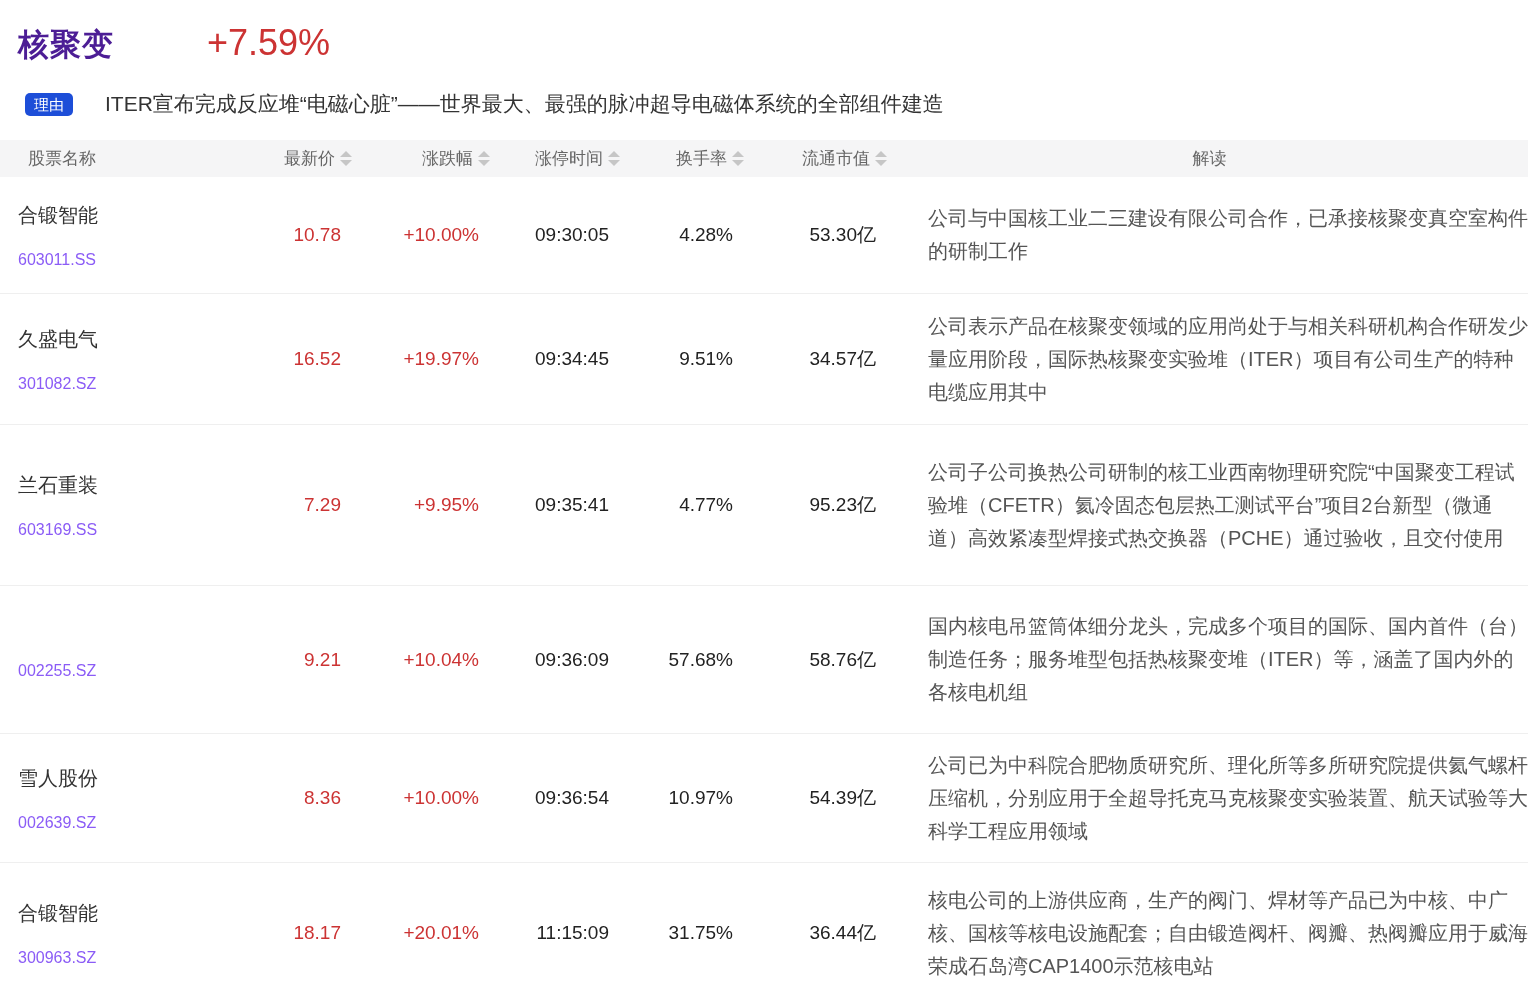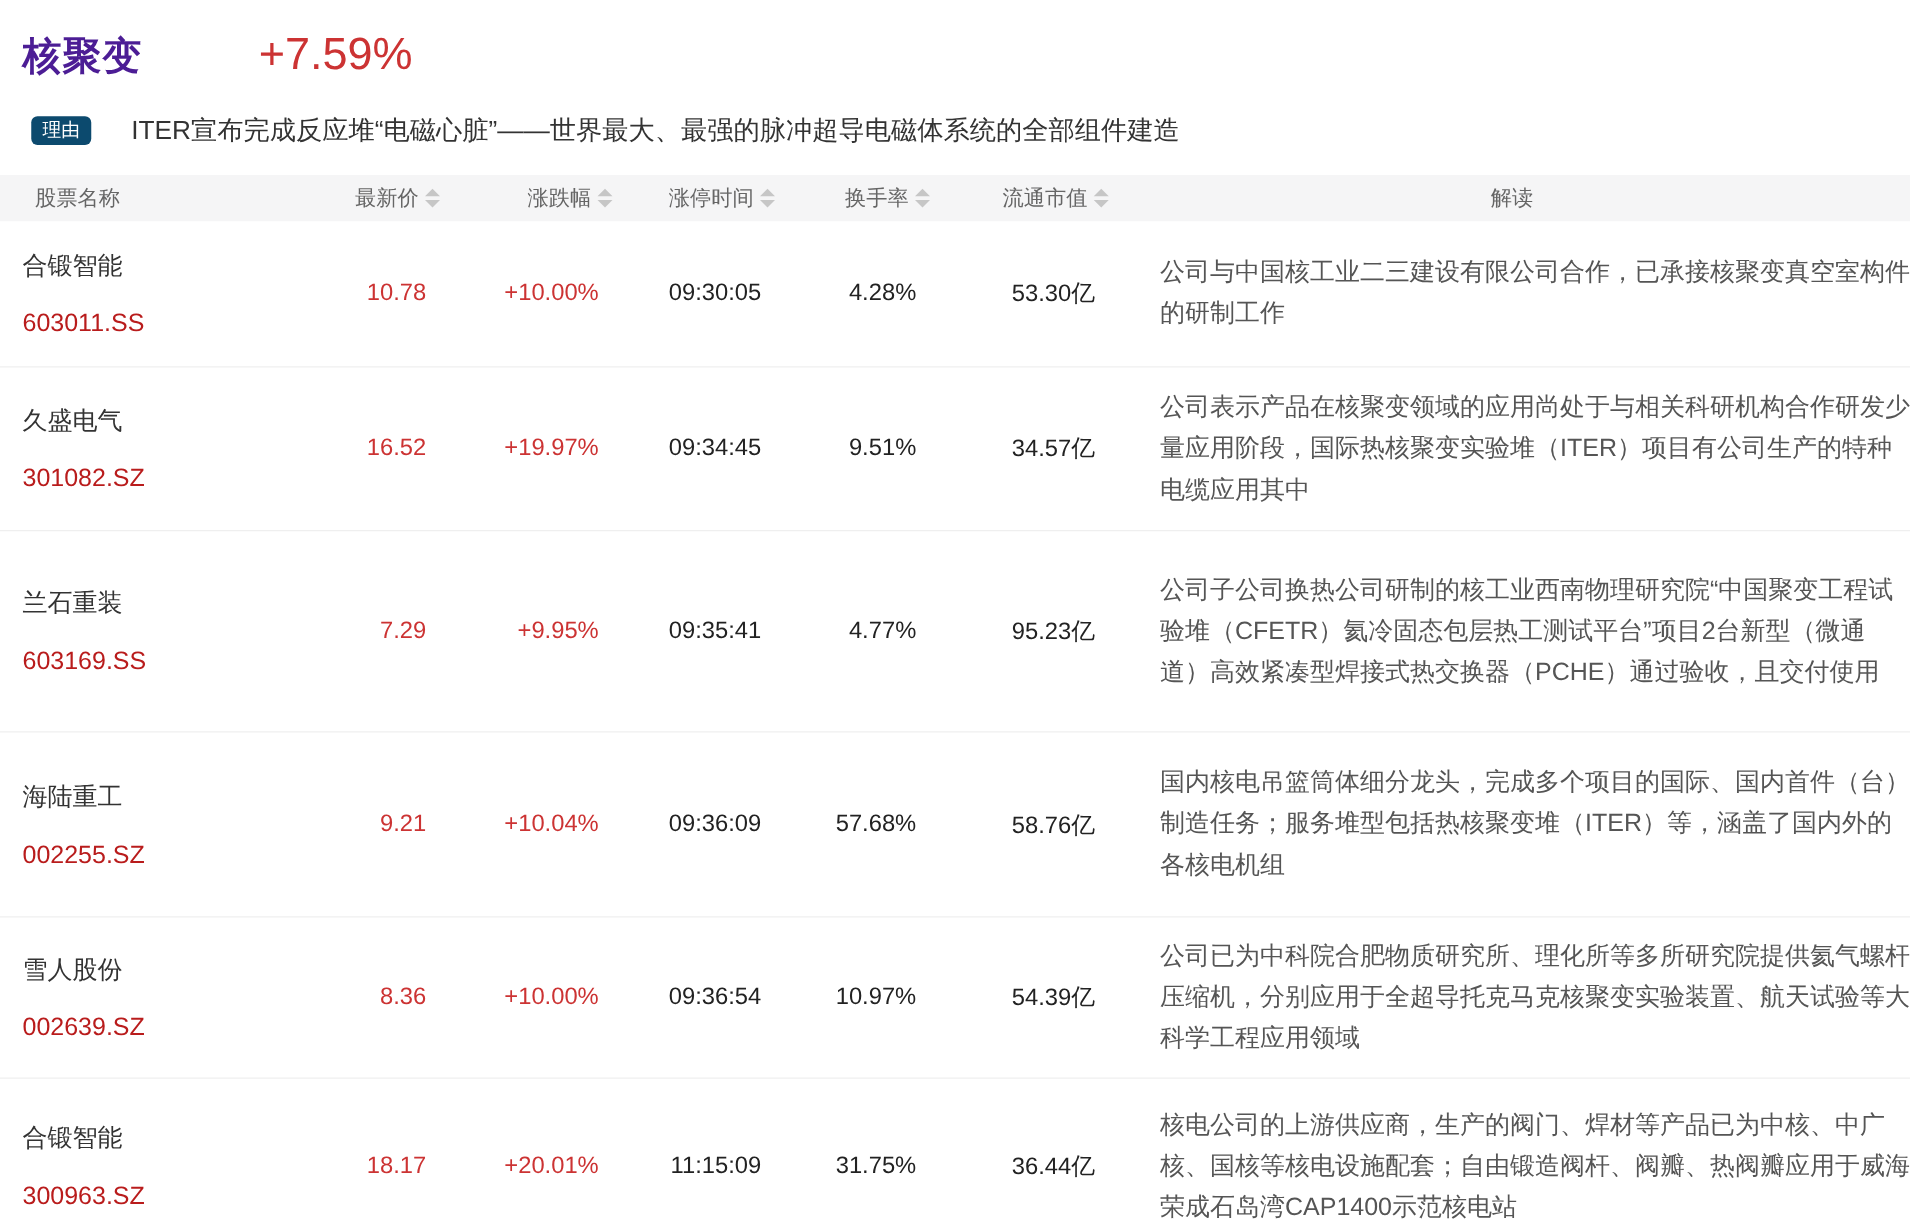--- a/index.html
+++ b/index.html
@@ -12,21 +12,21 @@
   }
   .page { width: 1548px; }
 
   
   .theme-header { padding: 22px 0 0 18px; }
   .theme-title-row { display: flex; align-items: baseline; }
   .theme-name { font-size: 31px; font-weight: bold; color: #4c1d95; letter-spacing: 1px; }
   .theme-change { font-size: 36px; color: var(--up); margin-left: 93px; }
   .reason-row { display: flex; align-items: center; margin-top: 24px; }
   .reason-badge {
-    background: #0c4a6e; color: #fff; font-size: 15px;
+    background: #1d4ed8; color: #fff; font-size: 15px;
     border-radius: 5px; padding: 4px 9px; margin-left: 7px;
     line-height: 1; flex: none;
   }
   .reason-text { font-size: 21px; color: #333; margin-left: 32px; white-space: nowrap; }
 
   
   .stock-table { margin-top: 22px; }
   .trow, .thead-row {
     display: grid;
     grid-template-columns: 255px 97px 138px 130px 124px 143px 645px;
@@ -53,21 +53,21 @@
   .trow { border-bottom: 1px solid #efefef; }
   .trow:nth-child(1) { min-height: 117px; }
   .trow:nth-child(2) { min-height: 131px; }
   .trow:nth-child(3) { min-height: 161px; }
   .trow:nth-child(4) { min-height: 148px; }
   .trow:nth-child(5) { min-height: 129px; }
   .trow:nth-child(6) { min-height: 140px; border-bottom: none; }
 
   .c-name { padding-left: 18px; }
   .stock-name { font-size: 20px; color: #333; }
-  .stock-code { font-size: 20px; color: #b91c1c; margin-top: 22px; }
+  .stock-code { font-size: 16px; color: #8b5cf6; margin-top: 22px; }
 
   .cell-num { text-align: right; font-size: 19px; color: #222; padding-right: 11px; }
   .red { color: var(--up); }
 
   .c-interp {
     padding-left: 41px;
     font-size: 20px; line-height: 33px; color: #555;
   }
 </style>
 </head>
@@ -166,21 +166,20 @@
     <div class="cell-num red">7.29</div>
     <div class="cell-num red">+9.95%</div>
     <div class="cell-num">09:35:41</div>
     <div class="cell-num">4.77%</div>
     <div class="cell-num">95.23亿</div>
     <div class="c-interp">公司子公司换热公司研制的核工业西南物理研究院“中国聚变工程试验堆（CFETR）氦冷固态包层热工测试平台”项目2台新型（微通道）高效紧凑型焊接式热交换器（PCHE）通过验收，且交付使用</div>
   </div>
 
   <div class="trow">
     <div class="c-name">
-      <div class="stock-name">海陆重工</div>
       <div class="stock-code">002255.SZ</div>
     </div>
     <div class="cell-num red">9.21</div>
     <div class="cell-num red">+10.04%</div>
     <div class="cell-num">09:36:09</div>
     <div class="cell-num">57.68%</div>
     <div class="cell-num">58.76亿</div>
     <div class="c-interp">国内核电吊篮筒体细分龙头，完成多个项目的国际、国内首件（台）制造任务；服务堆型包括热核聚变堆（ITER）等，涵盖了国内外的各核电机组</div>
   </div>
 

